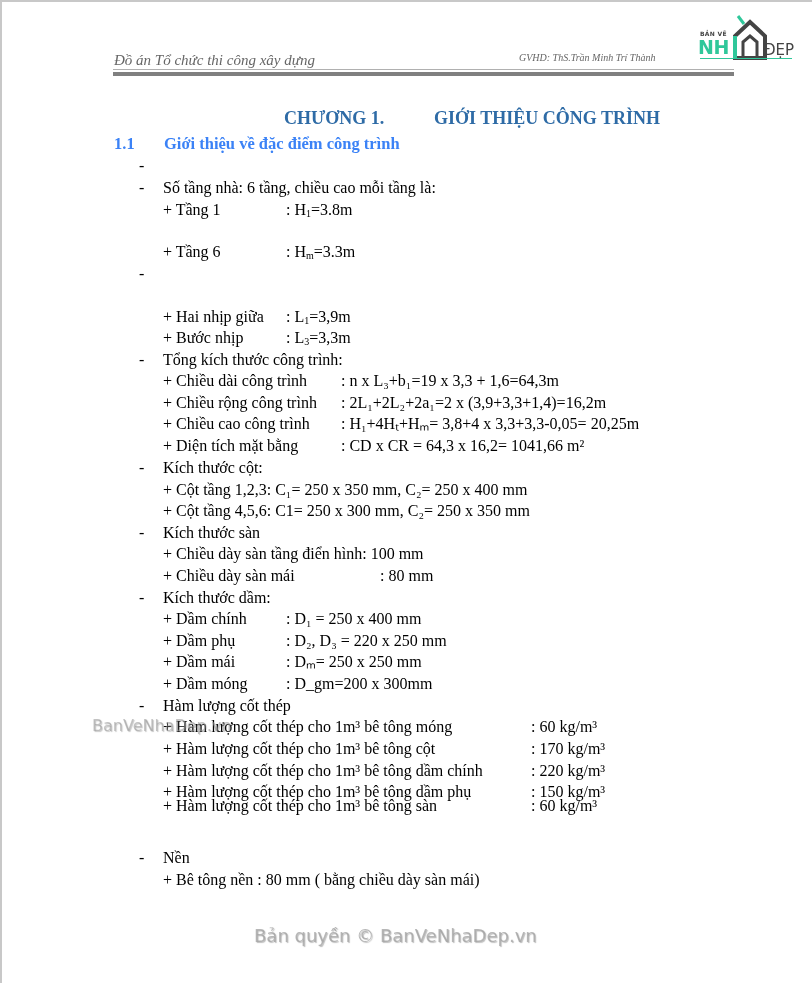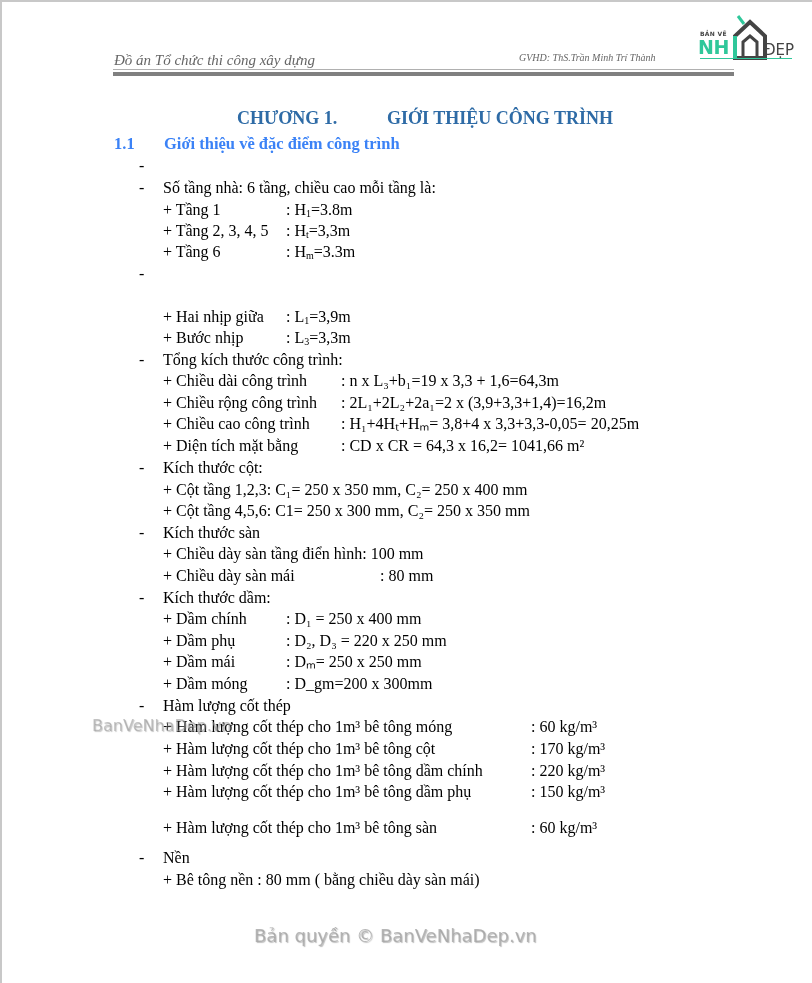--- a/index.html
+++ b/index.html
@@ -35,21 +35,21 @@
     .logo-nh { position: absolute; left: 0px; top: 22px; font-family: "DejaVu Sans", sans-serif; font-size: 19px; font-weight: bold; color: #2fc79a; letter-spacing: -0.5px; }
     .logo-dep { position: absolute; left: 66px; top: 27px; font-family: "DejaVu Sans", sans-serif; font-size: 15px; color: #444; }
     .logo-line { position: absolute; left: 2px; top: 44px; width: 92px; height: 1px; background: #2fc79a; }
     .logo-house { position: absolute; left: 34px; top: 0px; }
 
     
     .chapter {
       position: absolute; left: 235px; top: 106px;
       font-weight: bold; font-size: 18px; color: #2e6ba6; white-space: pre;
     }
-    .chapter .num { display: inline-block; width: 150px; }
+    .chapter .num { display: inline-block; width: 150px; margin-left: 47px; }
     .sec {
       position: absolute; left: 112px; top: 132px;
       font-weight: bold; font-size: 16.5px; color: #3b82f6;
     }
     .sec .num { display: inline-block; width: 50px; }
 
     .line {
       position: absolute; font-size: 16px; white-space: nowrap; line-height: 20px;
     }
     .dash { position: absolute; left: 137px; }
@@ -95,23 +95,20 @@
 
   <div class="sec"><span class="num">1.1</span><span>Giới thiệu về đặc điểm công trình</span></div>
 
   <div class="line dash" style="top:154px">-</div>
 
   <div class="line dash" style="top:176px">-</div>
   <div class="line l1" style="top:176px">Số tầng nhà: 6 tầng, chiều cao mỗi tầng là:</div>
 
   <div class="line l1" style="top:198px">
     <span class="tab1" style="width:123px">+ Tầng 1</span><span>: </span><span>H</span><sub>1</sub><span>=3.8m</span>
-  </div>
-  <div class="line l1" style="top:219px">
-    <span class="tab1" style="width:123px">+ Tầng 2, 3, 4, 5</span><span>: </span><span>H</span><sub>t</sub><span>=3,3m</span>
   </div>
   <div class="line l1" style="top:240px">
     <span class="tab1" style="width:123px">+ Tầng 6</span><span>: </span><span>H</span><sub>m</sub><span>=3.3m</span>
   </div>
 
   <div class="line dash" style="top:262px">-</div>
 
   <div class="line l1" style="top:305px">
     <span class="tab1" style="width:123px">+ Hai nhịp giữa</span><span>: </span><span>L</span><sub>1</sub><span>=3,9m</span>
   </div>
@@ -169,21 +166,21 @@
   </div>
   <div class="line l1" style="top:737px">
     <span class="tab1" style="width:368px">+ Hàm lượng cốt thép cho 1m³ bê tông cột</span><span>: 170 kg/m³</span>
   </div>
   <div class="line l1" style="top:759px">
     <span class="tab1" style="width:368px">+ Hàm lượng cốt thép cho 1m³ bê tông dầm chính</span><span>: 220 kg/m³</span>
   </div>
   <div class="line l1" style="top:780px">
     <span class="tab1" style="width:368px">+ Hàm lượng cốt thép cho 1m³ bê tông dầm phụ</span><span>: 150 kg/m³</span>
   </div>
-  <div class="line l1" style="top:816px">
+  <div class="line l1" style="top:794px">
     <span class="tab1" style="width:368px">+ Hàm lượng cốt thép cho 1m³ bê tông sàn</span><span>: 60 kg/m³</span>
   </div>
 
   <div class="line dash" style="top:846px">-</div>
   <div class="line l1" style="top:846px">Nền</div>
   <div class="line l1" style="top:868px">+ Bê tông nền : 80 mm ( bằng chiều dày sàn mái)</div>
 
   <div class="wm1">BanVeNhaDep.vn</div>
   <div class="wm2">Bản quyền © BanVeNhaDep.vn</div>
 </div>

